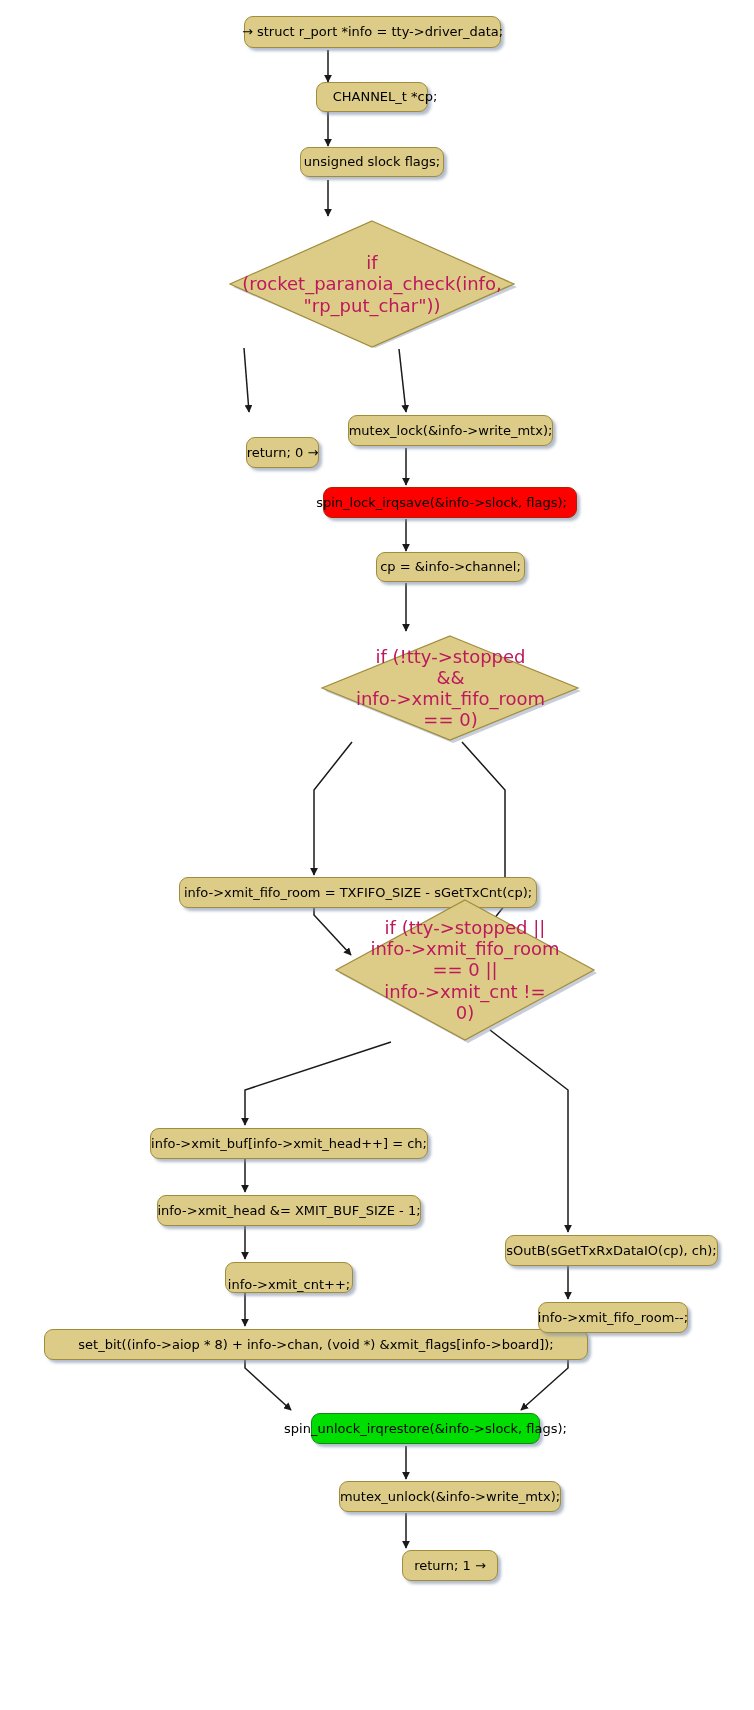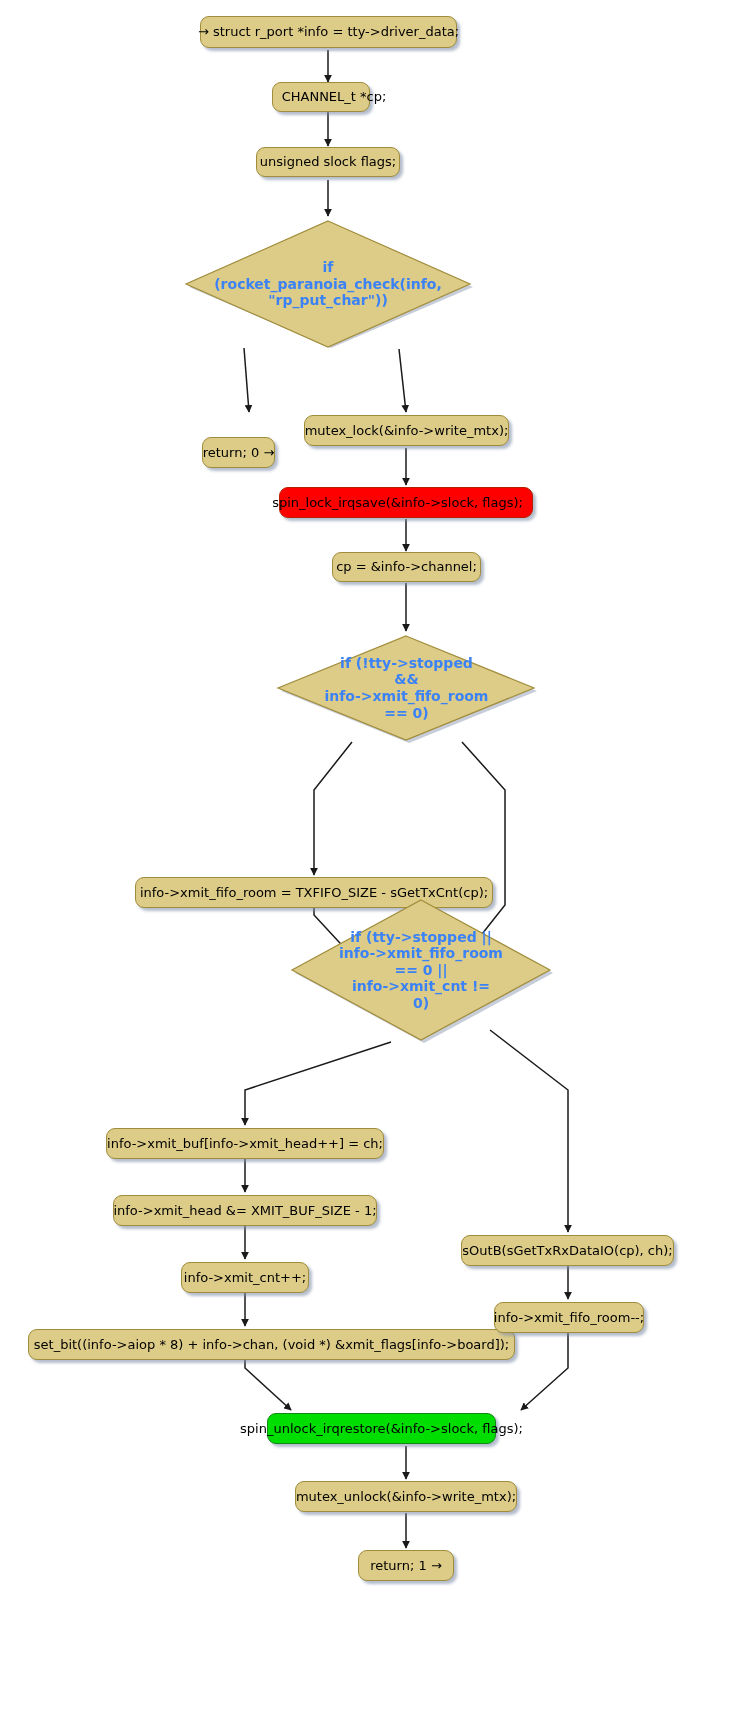--- a/index.html
+++ b/index.html
@@ -24,20 +24,21 @@
   }
   .node {
     position: absolute;
     box-sizing: border-box;
     display: flex;
     align-items: center;
     justify-content: center;
     text-align: center;
     white-space: pre;
     line-height: 1.18;
+    margin-left: 44px;
   }
   
   .box {
     background: #DDCC88;
     border: 1.2px solid #A08C3A;
     border-radius: 9px;
     color: #000000;
     font-size: 13px;
     box-shadow: 3px 3px 3px rgba(130,145,170,0.60);
     padding: 0 9px;
@@ -49,23 +50,22 @@
     justify-content: flex-end;
   }
   .box.green {
     background: #00DD00;
     border-color: #118811;
     box-shadow: 3px 3px 3px rgba(130,145,170,0.60);
   }
   
   .diamond {
     background: transparent;
-    color: #3b82f6;
-    font-size: 14px;
-    font-weight: bold;
+    color: #be185d;
+    font-size: 18px;
   }
   .diamond .dshape {
     position: absolute;
     left: 0; top: 0;
     width: 100%;
     height: 100%;
   }
   .diamond .dlabel {
     position: relative;
     z-index: 2;
@@ -127,21 +127,21 @@
       <path d="M 406 1446 L 406 1479"></path>
 
       <path d="M 406 1513 L 406 1548"></path>
     </g>
   </svg>
 
   <div class="node box" style="left:200px; top:16px; width:257px; height:32px;">
     <span>→ struct r_port *info = tty-&gt;driver_data;</span>
   </div>
 
-  <div class="node box" style="left:272px; top:82px; width:98px; height:30px;padding-left:35px;">
+  <div class="node box" style="left:272px; top:82px; width:112px; height:30px;padding-left:35px;">
     <span>CHANNEL_t *cp;</span>
   </div>
 
   <div class="node box" style="left:256px; top:147px; width:144px; height:30px;">
     <span>unsigned slock flags;</span>
   </div>
 
   <div class="node diamond" style="left:182px; top:218px; width:292px; height:132px;">
     <svg class="dshape" viewBox="0 0 292 132" preserveAspectRatio="none">
       <polygon points="146,5 288,66 146,127 4,66" fill="#DDCC88" stroke="#A08C3A" stroke-width="1.2" transform="translate(3,3)" opacity="0.45" style="fill:#8291AA;stroke:none"></polygon>
@@ -196,25 +196,25 @@
   </div>
 
   <div class="node box" style="left:106px; top:1128px; width:278px; height:31px;">
     <span>info-&gt;xmit_buf[info-&gt;xmit_head++] = ch;</span>
   </div>
 
   <div class="node box" style="left:113px; top:1195px; width:264px; height:31px;">
     <span>info-&gt;xmit_head &amp;= XMIT_BUF_SIZE - 1;</span>
   </div>
 
-  <div class="node box" style="left:181px; top:1262px; width:128px; height:31px;">
+  <div class="node box" style="left:181px; top:1262px; width:128px; height:31px;align-items:flex-end;">
     <span>info-&gt;xmit_cnt++;</span>
   </div>
 
-  <div class="node box" style="left:28px; top:1329px; width:487px; height:31px;">
+  <div class="node box" style="left:0; top:1329px; width:544px; height:31px;">
     <span>set_bit((info-&gt;aiop * 8) + info-&gt;chan, (void *) &amp;xmit_flags[info-&gt;board]);</span>
   </div>
 
   <div class="node box" style="left:461px; top:1235px; width:213px; height:31px;">
     <span>sOutB(sGetTxRxDataIO(cp), ch);</span>
   </div>
 
   <div class="node box" style="left:494px; top:1302px; width:150px; height:31px;">
     <span>info-&gt;xmit_fifo_room--;</span>
   </div>

